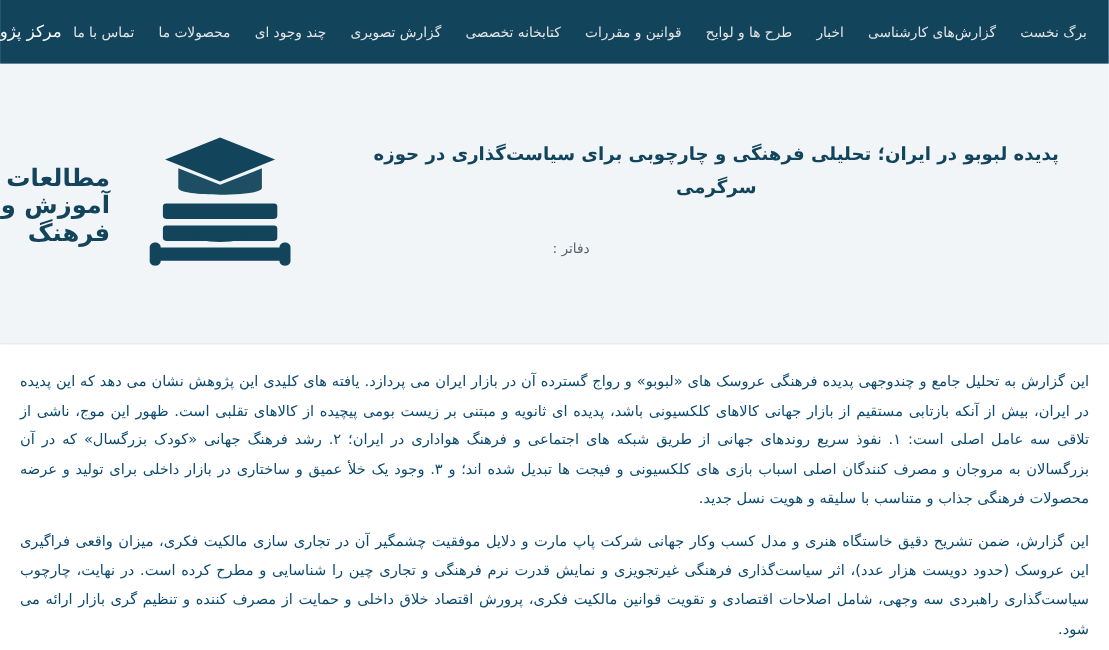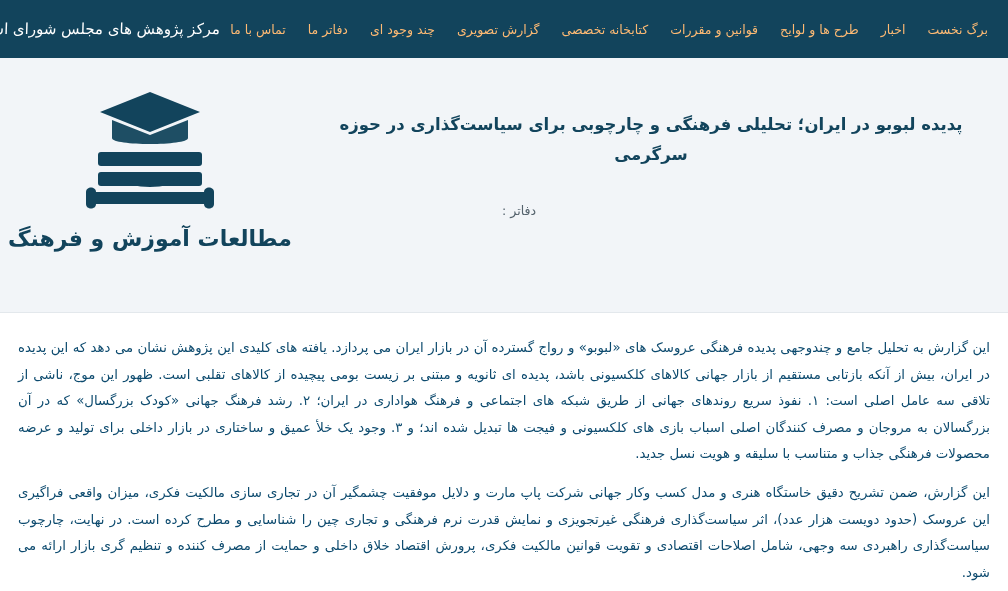--- a/index.html
+++ b/index.html
@@ -41,21 +41,21 @@
   }
   .nav {
     display: flex;
     align-items: center;
     gap: 18px;
     order: 1;
     margin-right: 0;
     margin-left: 8px;
   }
   .nav-item {
-    color: #fdba74;
+    color: #e5e5e5;
     font-size: 12.5px;
     white-space: nowrap;
     cursor: pointer;
     padding: 4px 2px;
     text-decoration: none;
   }
 
   
   .hero {
     position: relative;
@@ -66,42 +66,42 @@
   }
   .hero-inner {
     display: flex;
     flex-direction: row-reverse;
     height: 100%;
   }
   .hero-logo-col {
     width: 300px;
     flex: 0 0 300px;
     display: flex;
-    flex-direction: column;
+    flex-direction: row;
     align-items: center;
     justify-content: flex-start;
-    padding-top: 24px;
   }
   .logo-badge {
     width: 200px;
     height: 140px;
     display: flex;
     align-items: center;
     justify-content: center;
   }
   .logo-caption {
     margin-top: 4px;
     color: #12445c;
     font-size: 22px;
     font-weight: 700;
   }
   .hero-main {
     flex: 1 1 auto;
     padding: 52px 30px 0 24px;
     text-align: center;
+    margin-top: 15px;
   }
   .doc-title {
     color: #12445c;
     font-size: 16.5px;
     font-weight: 700;
     line-height: 1.8;
     margin: 0 0 34px 0;
     text-align: center;
   }
   .meta-row {
@@ -167,27 +167,28 @@
   }
   .para:last-child { margin-bottom: 16px; }
 </style>
 </head>
 <body>
 
 <div class="topbar">
 
   <div class="nav">
     <a class="nav-item">برگ نخست</a>
+    <a class="nav-item">گزارش‌های کارشناسی</a>
     <a class="nav-item">اخبار</a>
     <a class="nav-item">طرح ها و لوایح</a>
     <a class="nav-item">قوانین و مقررات</a>
     <a class="nav-item">کتابخانه تخصصی</a>
     <a class="nav-item">گزارش تصویری</a>
     <a class="nav-item">چند وجود ای</a>
-    <a class="nav-item">دفاتر ما</a>
+    <a class="nav-item">محصولات ما</a>
     <a class="nav-item">تماس با ما</a>
   </div>
 
   <div class="brand">
     <span class="brand-text">مرکز پژوهش های مجلس شورای اسلامی</span>
 
   </div>
 </div>
 
 <div class="hero">

